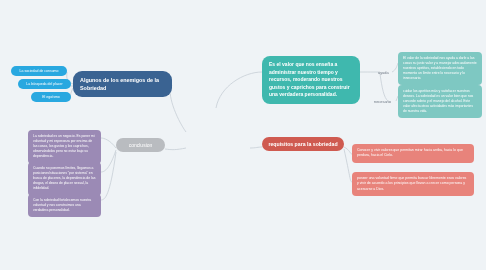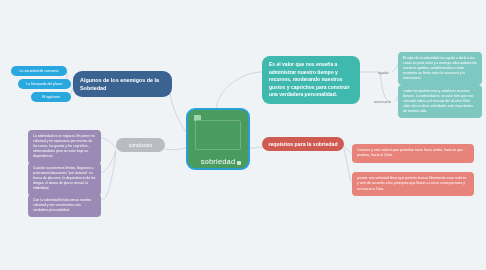--- a/index.html
+++ b/index.html
@@ -97,26 +97,20 @@
 
       <path d="M116,148 C110,140 104,138 101,138"></path>
       <path d="M116,150 C110,168 105,172 101,172"></path>
       <path d="M116,152 C110,196 105,200 101,200"></path>
 
       <path d="M344,147 C350,150 350,154 352,154"></path>
       <path d="M344,149 C350,176 350,182 352,182"></path>
     </g>
   </svg>
 
-  <div class="node central">
-    <span class="chip"></span>
-    <span class="inner"></span>
-    <span class="clabel">sobriedad</span>
-    <span class="cmini"></span>
-  </div>
 
   <div class="node pill big n-enemigos">Algunos de los enemigos de la Sobriedad</div>
   <div class="node pill n-e1">La sociedad de consumo</div>
   <div class="node pill n-e2">La búsqueda del placer</div>
   <div class="node pill n-e3">El egoísmo</div>
 
   <div class="node pill n-def">Es el valor que nos enseña a administrar nuestro tiempo y recursos, moderando nuestros gustos y caprichos para construir una verdadera personalidad.</div>
 
   <div class="lbl l-ayuda">ayuda</div>
   <div class="lbl l-necesario">necesario</div>

